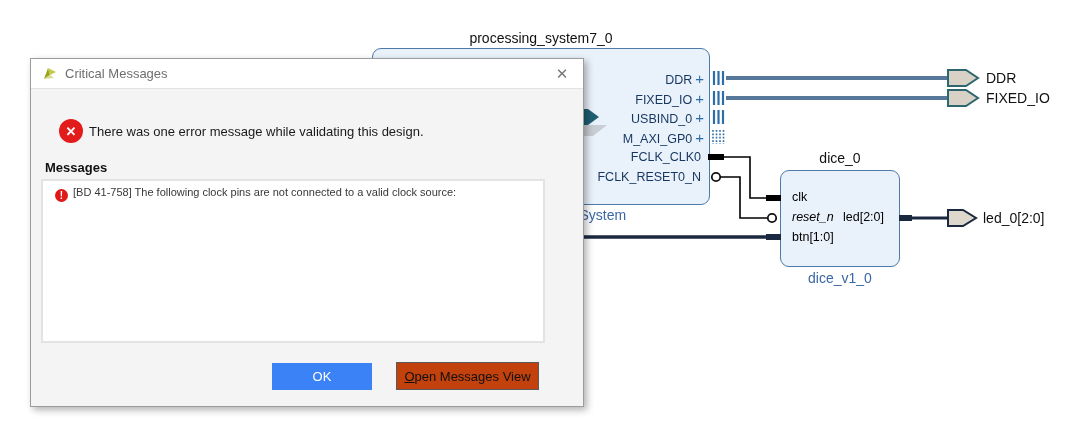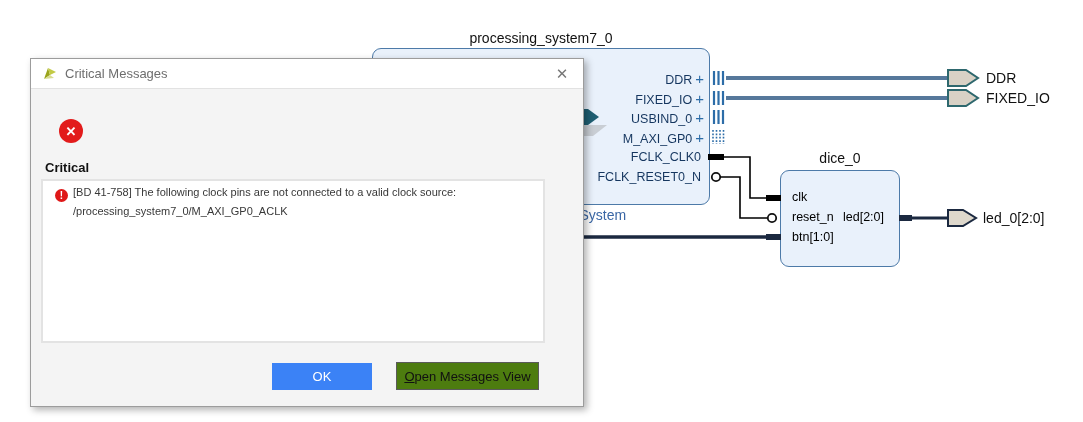--- a/index.html
+++ b/index.html
@@ -35,21 +35,21 @@
   #summary-text { position:absolute; left:58px; top:65px; font-size:13px; color:#1a1a1a; }
   #messages-heading { position:absolute; left:14px; top:101px; font-size:13px; font-weight:bold; color:#111; }
   #msg-box { position:absolute; left:10px; top:120px; width:504px; height:164px;
              background:#ffffff; border:2px solid #e3e3e3; }
   #msg-box .mini-err { position:absolute; left:12px; top:8px; width:13px; height:13px; border-radius:50%;
              background:#df1818; color:#fff; font-size:10px; font-weight:bold;
              display:flex; align-items:center; justify-content:center; }
   .msg-line { position:absolute; left:30px; font-size:11px; color:#383838; white-space:nowrap; }
   #ok-btn { position:absolute; left:241px; top:304px; width:100px; height:27px; background:#3b82f6;
             color:#ffffff; font-size:13px; border:none; font-family:"Liberation Sans",sans-serif; cursor:pointer; }
-  #omv-btn { position:absolute; left:365px; top:303px; width:143px; height:28px; background:#4d7c0f;
+  #omv-btn { position:absolute; left:365px; top:303px; width:143px; height:28px; background:#c2410c;
              color:#111; font-size:13px; border:1px solid #5a5a5a; font-family:"Liberation Sans",sans-serif; cursor:pointer; }
   #omv-btn .u { text-decoration:underline; }
 </style>
 </head>
 <body>
 
 <div id="canvas">
 
   <div class="blk" style="left:372px; top:48px; width:338px; height:157px;"></div>
   <div class="blk" style="left:780px; top:170px; width:120px; height:97px;"></div>
@@ -119,47 +119,48 @@
     <span>M_AXI_GP0</span><span class="plus">+</span>
   </div>
   <div class="pinrow" style="top:148px;">
     <span>FCLK_CLK0</span><span class="plus"></span>
   </div>
   <div class="pinrow" style="top:168px;">
     <span>FCLK_RESET0_N</span><span class="plus"></span>
   </div>
 
   <div class="lbl center" style="left:780px; top:150px; width:120px;">dice_0</div>
+  <div class="lbl center ip-name" style="left:780px; top:270px; width:120px;">dice_v1_0</div>
   <div class="dpin" style="left:792px; top:190px;">clk</div>
-  <div class="dpin" style="left:792px; top:210px;">reset_n</div>
+  <div class="dpin" style="left:792px; top:210px;font-style:italic;">reset_n</div>
   <div class="dpin" style="left:792px; top:230px;text-align:center;">btn[1:0]</div>
   <div class="dpin" style="left:780px; top:210px; width:104px; text-align:right;">led[2:0]</div>
 
   <div class="lbl" style="left:986px; top:70px;">DDR</div>
   <div class="lbl" style="left:986px; top:90px;">FIXED_IO</div>
   <div class="lbl" style="left:983px; top:210px;">led_0[2:0]</div>
 
   <div id="dialog">
     <div id="titlebar">
       <svg class="app-icon" viewBox="0 0 16 16">
         <polygon points="3,13 7,2 9,9" fill="#9aa41c"></polygon>
         <polygon points="7,2 15,6 9,9" fill="#c3ca45"></polygon>
         <polygon points="3,13 9,9 13,12" fill="#d9dd8f"></polygon>
       </svg>
       <span class="title">Critical Messages</span>
       <span id="close-btn">✕</span>
     </div>
 
     <div class="err-badge">✕</div>
+    <div id="summary-text">There was one error message while validating this design.</div>
 
-    <div id="messages-heading">Critical</div>
+    <div id="messages-heading">Messages</div>
 
     <div id="msg-box">
       <div class="mini-err">!</div>
       <div class="msg-line" style="top:5px;">[BD 41-758] The following clock pins are not connected to a valid clock source:</div>
-      <div class="msg-line" style="top:24px;">/processing_system7_0/M_AXI_GP0_ACLK</div>
     </div>
 
     <button id="ok-btn">OK</button>
     <button id="omv-btn"><span class="u">O</span><span>pen Messages View</span></button>
   </div>
 
 </div>
 
 </body></html>

